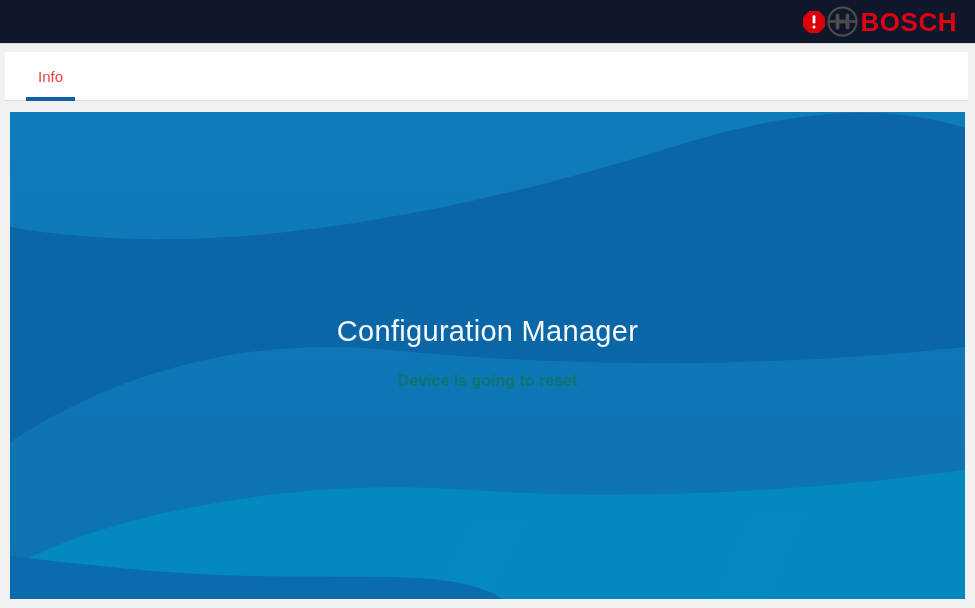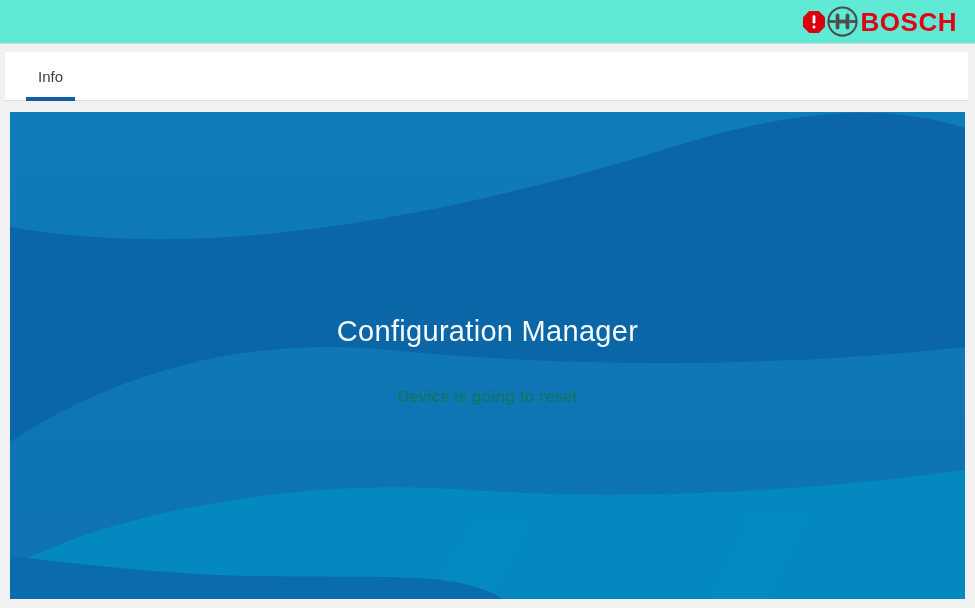--- a/index.html
+++ b/index.html
@@ -7,21 +7,21 @@
     width: 975px; height: 608px;
     background: #f1f1f1;
     font-family: "Liberation Sans", sans-serif;
     overflow: hidden;
     position: relative;
   }
 
   
   .topbar {
     height: 43px;
-    background: #5eead4;
+    background: #0f172a;
     border-bottom: 1px solid #d8d8d8;
     display: flex;
     align-items: center;
     justify-content: flex-end;
     padding-right: 18px;
   }
   .alert-badge { width: 24px; height: 24px; display: block; cursor: pointer; }
   .bosch-logo { width: 33px; height: 33px; display: block; }
   .brand {
     color: #e20015;
@@ -38,21 +38,21 @@
     height: 48px;
     background: #ffffff;
     border-bottom: 1px solid #dedede;
     display: flex;
     align-items: stretch;
   }
   .tab {
     margin-left: 21px;
     padding: 16px 12px 0 12px;
     position: relative;
-    color: #404040;
+    color: #ef4444;
     font-size: 15px;
     cursor: pointer;
   }
   .tab.active::after {
     content: "";
     position: absolute;
     left: 0; right: 0; bottom: -1px;
     height: 4px;
     background: #115da6;
   }
@@ -75,21 +75,21 @@
     position: absolute;
     left: 0; right: 0;
     top: 203px;
     text-align: center;
   }
   .banner-title {
     color: #f6f9fb;
     font-size: 29px;
     font-weight: 400;
     letter-spacing: 0.3px;
-    margin: 0 0 40px 0;
+    margin: 0 0 24px 0;
   }
   .banner-subtitle {
     color: #0f766e;
     font-size: 16px;
     font-weight: 700;
     margin: 0;
   }
 </style>
 </head>
 <body>

